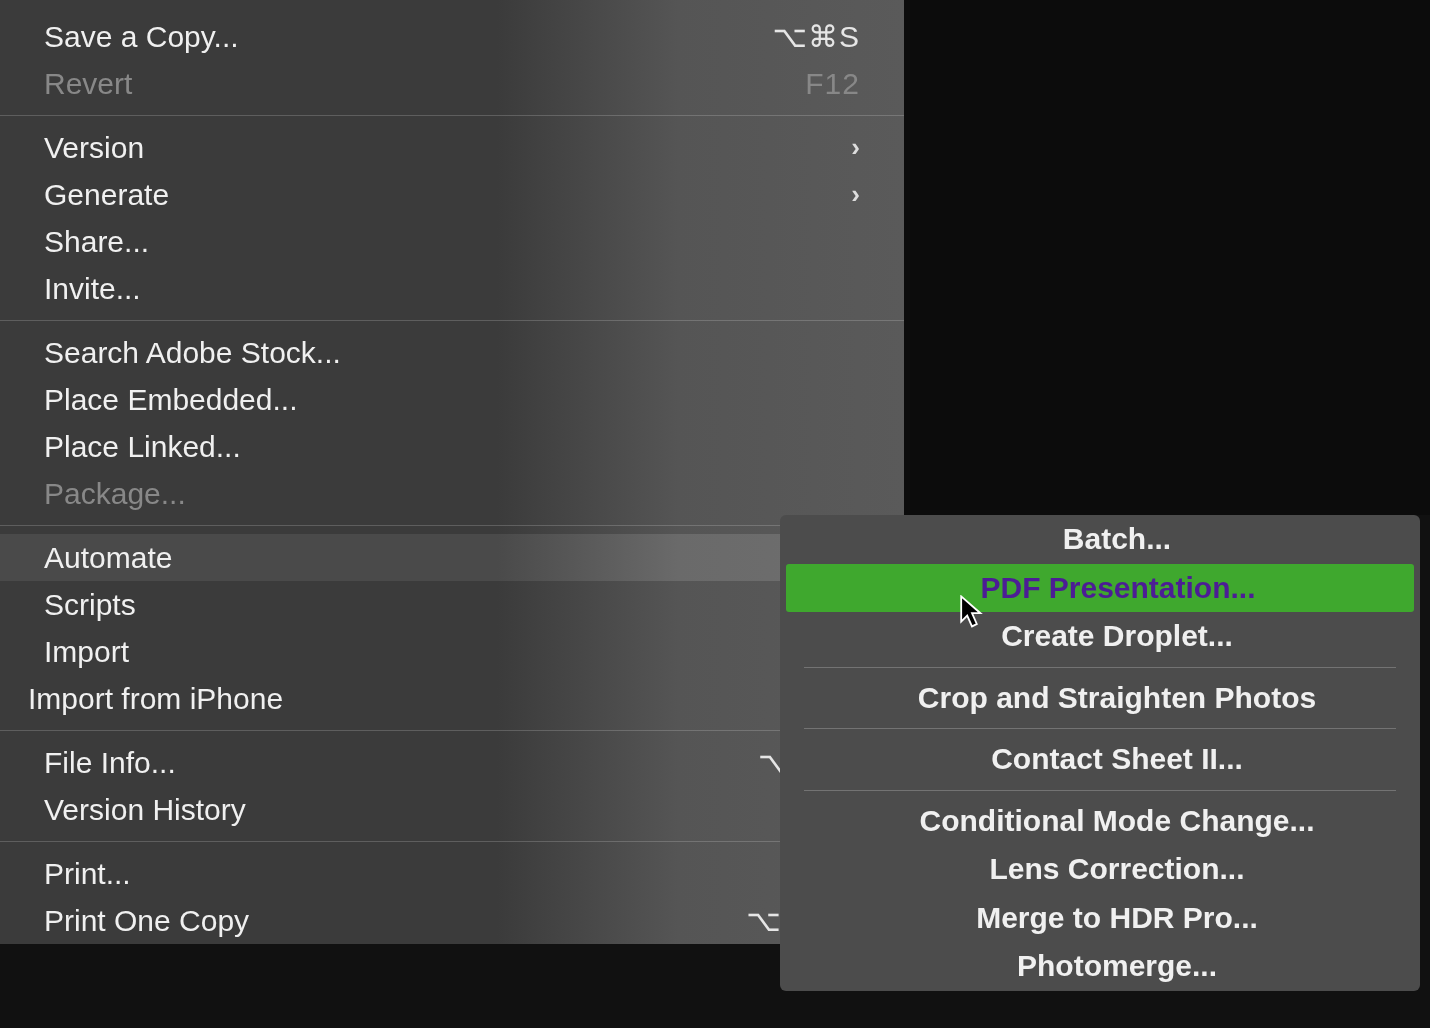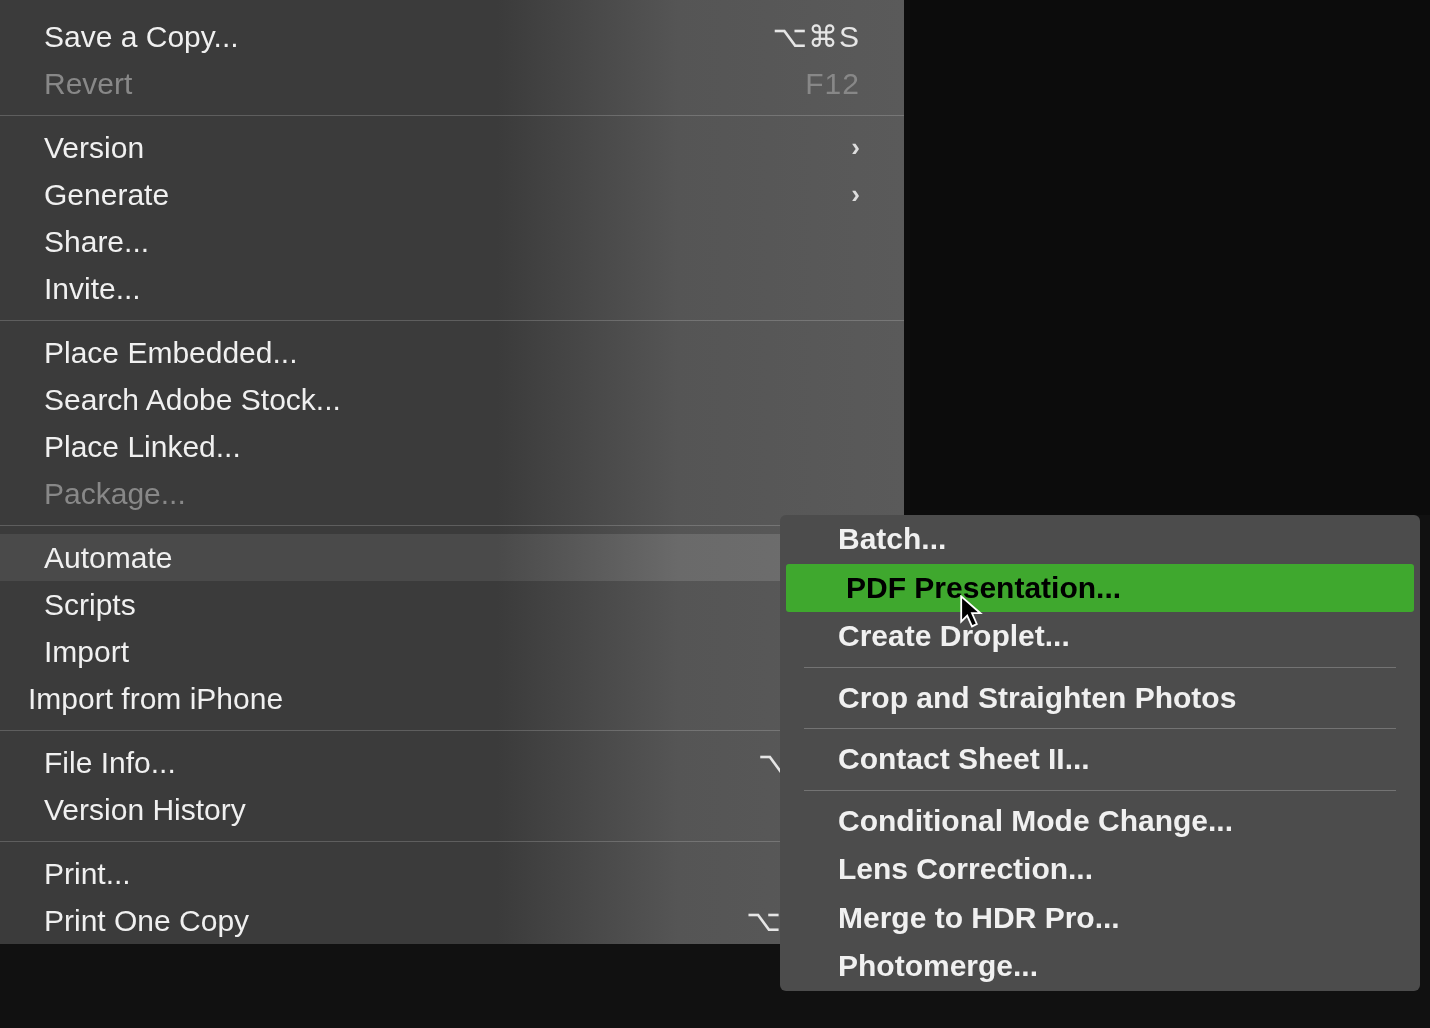--- a/index.html
+++ b/index.html
@@ -64,29 +64,30 @@
     font-size: 30px;
     font-weight: 600;
     border-radius: 6px;
   }
   .sub-item {
     padding: 4px 24px 4px 58px;
     line-height: 1.35;
     min-height: 42px;
     display: flex;
     align-items: center;
+    justify-content: center;
   }
   .sub-sep {
     height: 1px;
     margin: 6px 24px;
     background: rgba(255,255,255,0.22);
   }
   .sub-item.selected {
     background: #3fa82e;
-    color: #000000;
+    color: #4c1d95;
     border-radius: 3px;
     margin: 0 6px;
     padding-left: 60px;
   }
 
   .cursor {
     position: absolute;
     left: 960px;
     top: 595px;
     width: 24px;
@@ -138,24 +139,24 @@
   <div class="menu-item">
     <span>Share...</span>
   </div>
   <div class="menu-item">
     <span>Invite...</span>
   </div>
 
   <div class="menu-sep"></div>
 
   <div class="menu-item">
+    <span>Search Adobe Stock...</span>
+  </div>
+  <div class="menu-item">
     <span>Place Embedded...</span>
-  </div>
-  <div class="menu-item">
-    <span>Search Adobe Stock...</span>
   </div>
   <div class="menu-item">
     <span>Place Linked...</span>
   </div>
   <div class="menu-item disabled">
     <span>Package...</span>
   </div>
 
   <div class="menu-sep"></div>
 

